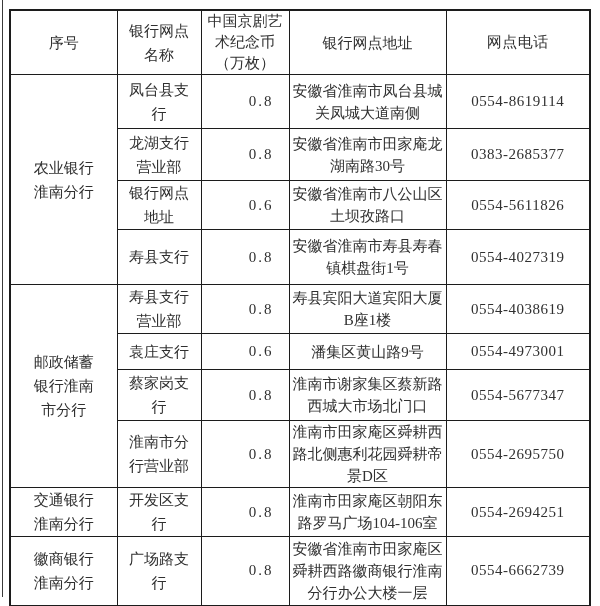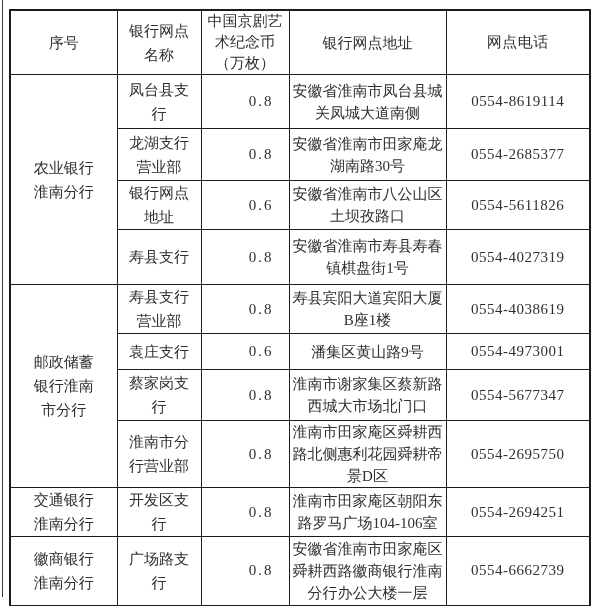--- a/index.html
+++ b/index.html
@@ -81,21 +81,21 @@
         <td class="c1" rowspan="4">农业银行淮南分行</td>
         <td class="c2">凤台县支行</td>
         <td class="c3">0.8</td>
         <td class="c4">安徽省淮南市凤台县城关凤城大道南侧</td>
         <td class="c5">0554-8619114</td>
       </tr>
       <tr style="height:52px">
         <td class="c2">龙湖支行营业部</td>
         <td class="c3">0.8</td>
         <td class="c4">安徽省淮南市田家庵龙湖南路30号</td>
-        <td class="c5">0554-2685377</td>
+        <td class="c5">0383-2685377</td>
       </tr>
       <tr style="height:44px">
         <td class="c2">银行网点地址</td>
         <td class="c3">0.6</td>
         <td class="c4">安徽省淮南市八公山区土坝孜路口</td>
         <td class="c5">0554-5611826</td>
       </tr>
       <tr style="height:55px">
         <td class="c2">寿县支行</td>
         <td class="c3">0.8</td>

